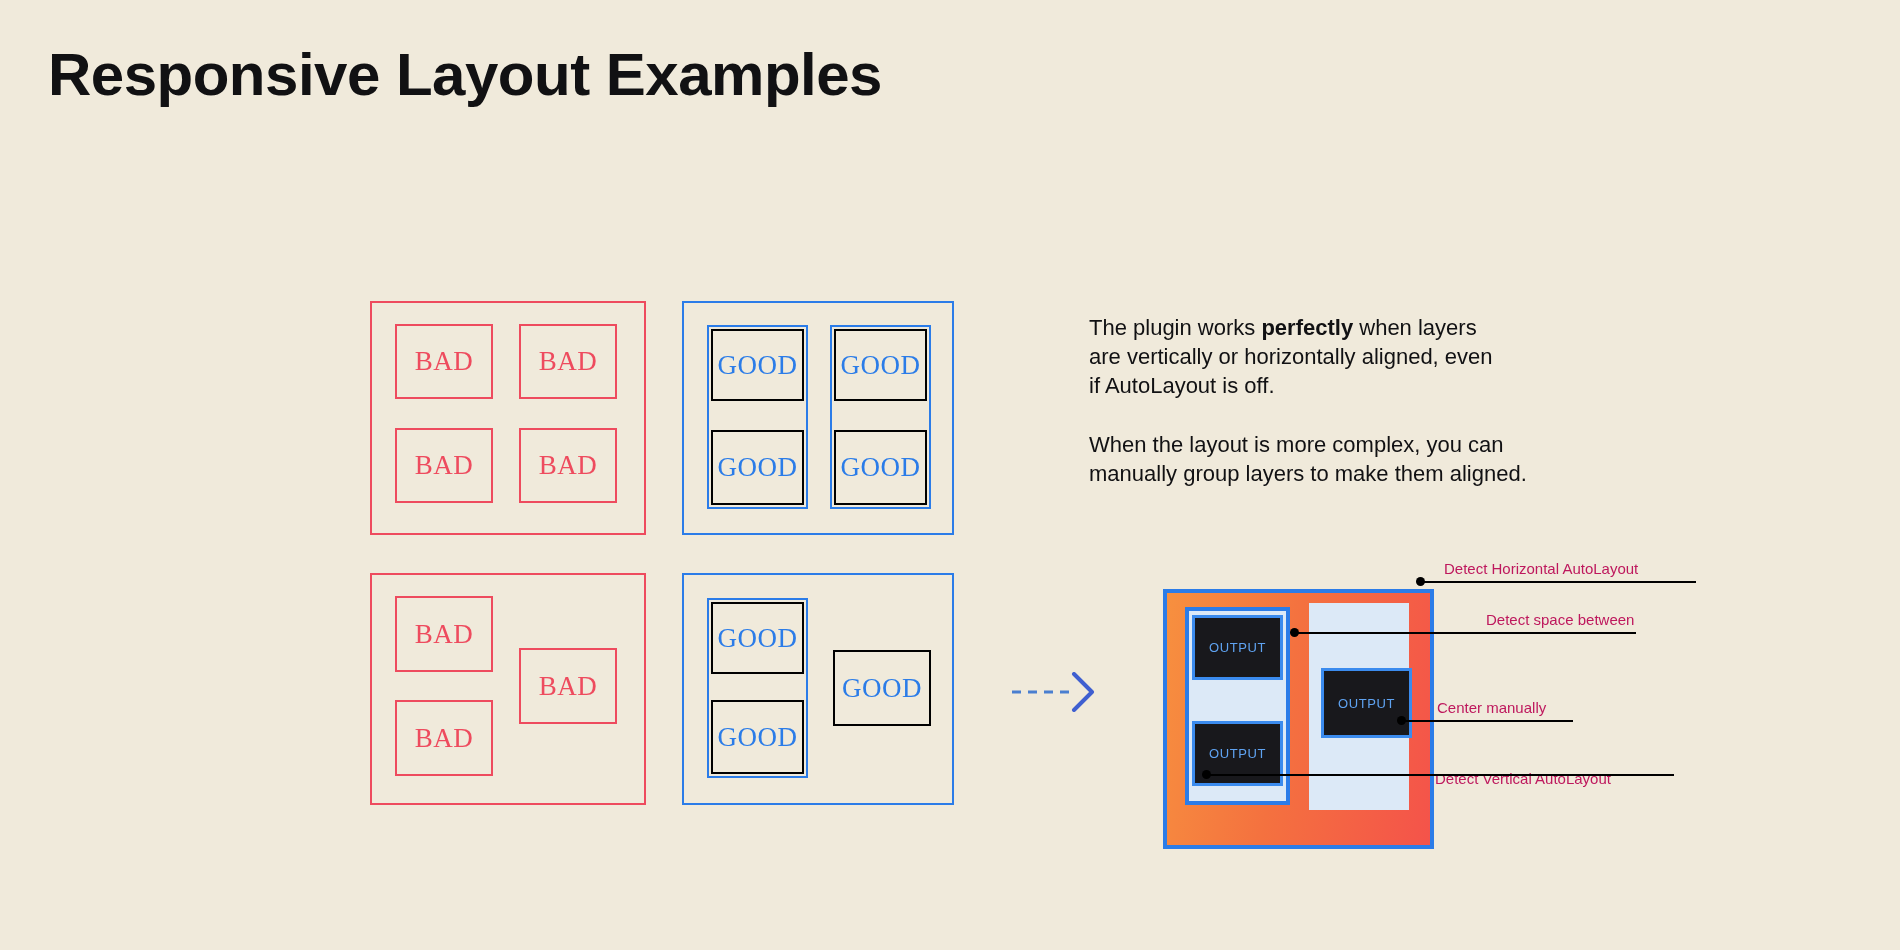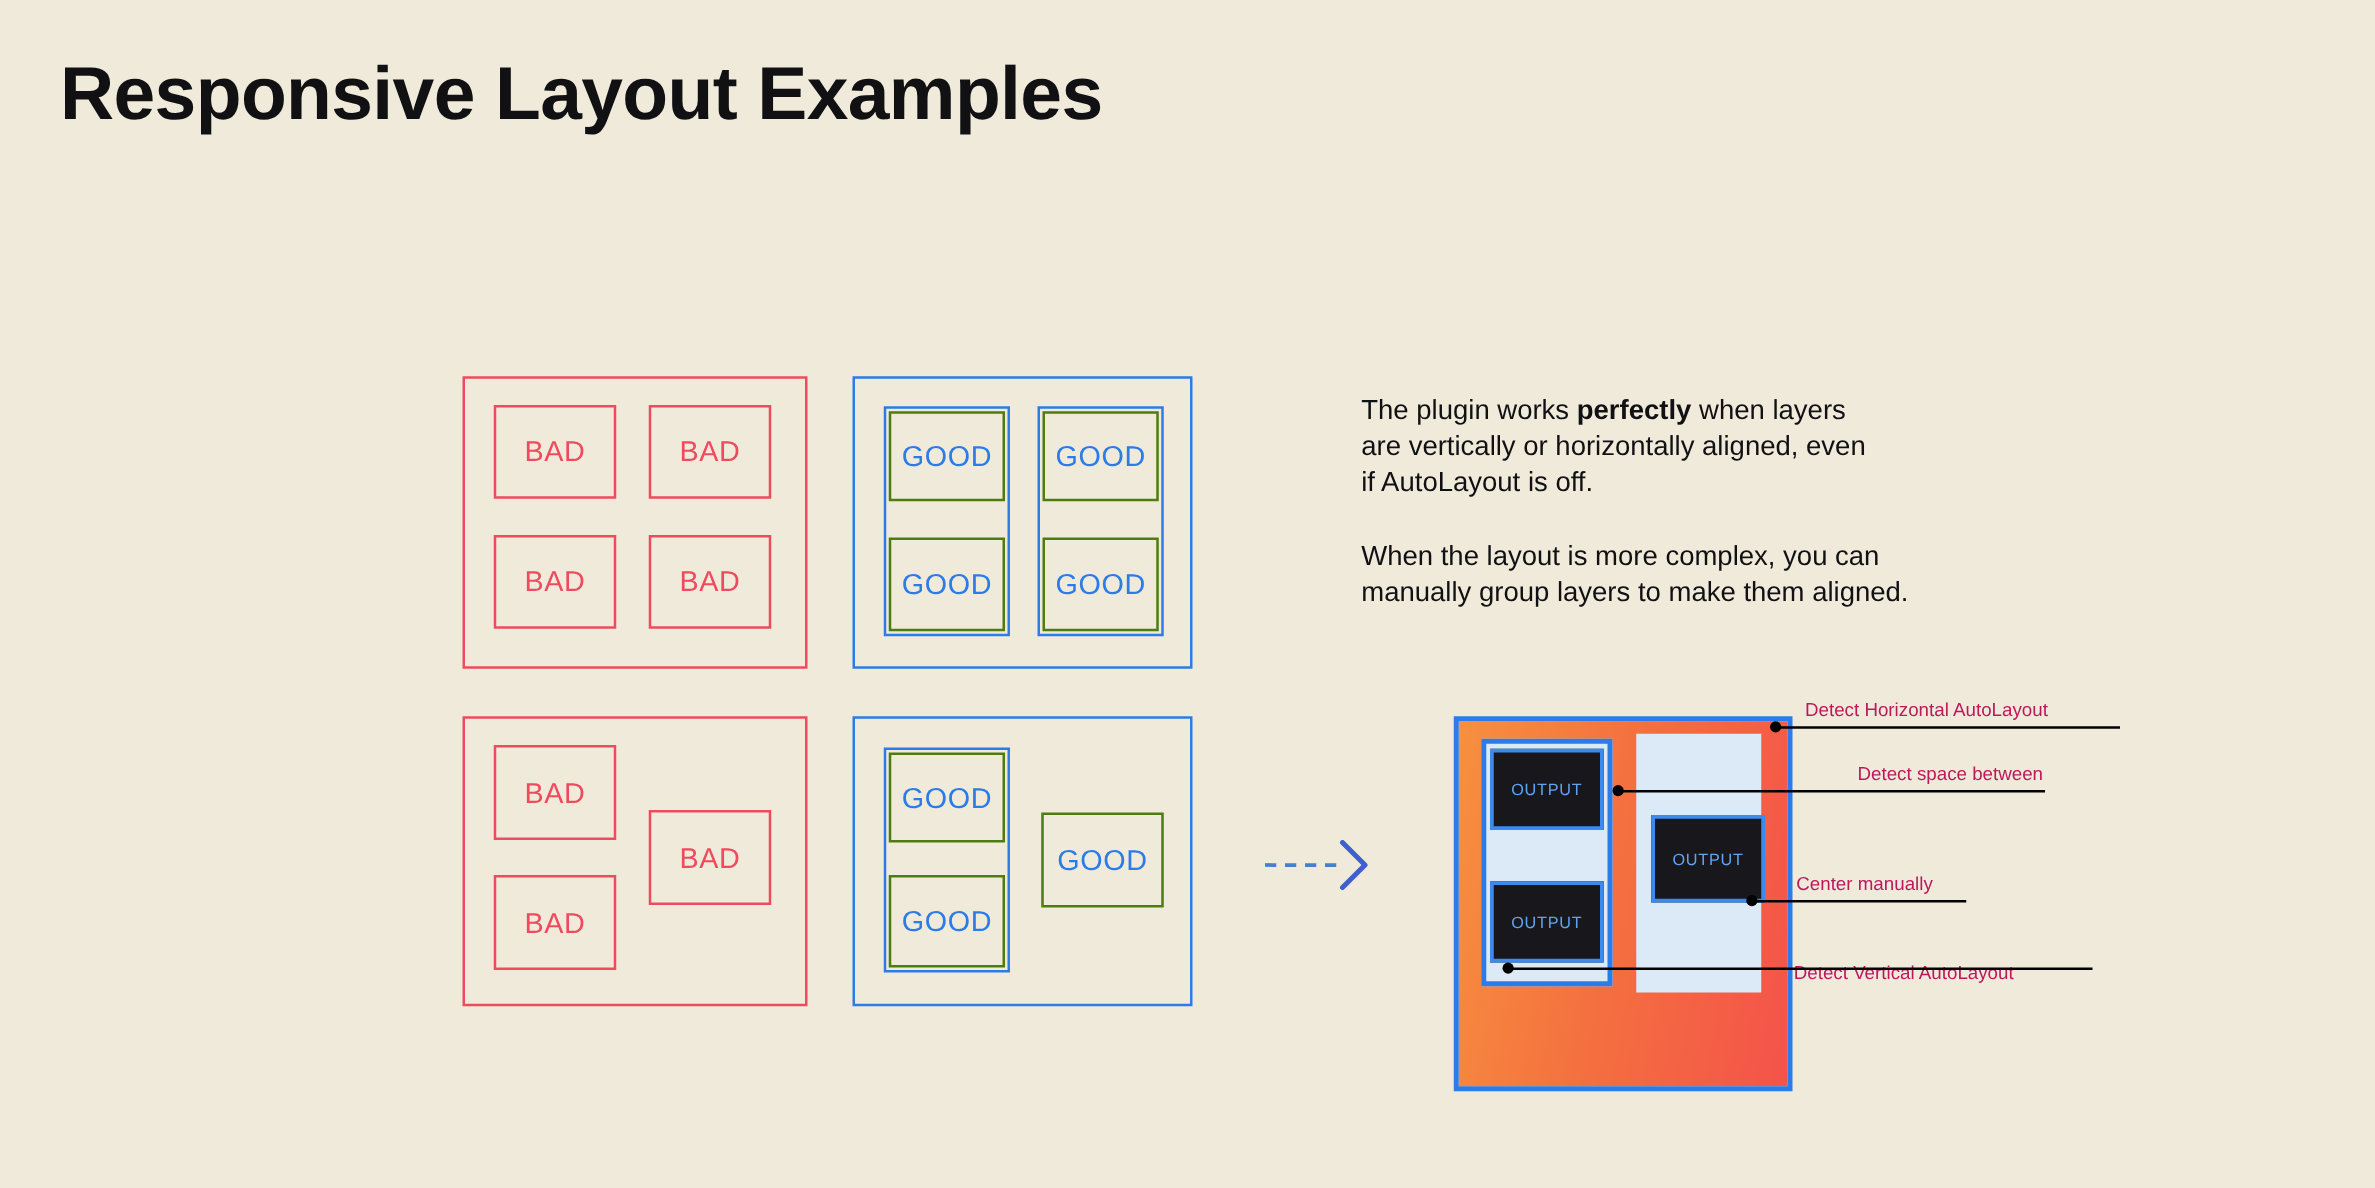--- a/index.html
+++ b/index.html
@@ -22,38 +22,38 @@
   }
 
   
   .frame{position:absolute;box-sizing:border-box;}
   .frame.bad{border:2px solid #EE4B5E;}
   .frame.good{border:2px solid #2B7CE8;}
 
   .cell{position:absolute;box-sizing:border-box;display:flex;
         align-items:center;justify-content:center;}
   .cell.bad{border:2px solid #EE4B5E;color:#EE4B5E;}
-  .cell.good{border:2px solid #4d7c0f;color:#2B7CE8;}
-  .cell span{font-size:23px;letter-spacing:0.5px;}
+  .cell.good{border:2px solid #000000;color:#2B7CE8;}
+  .cell span{font-size:27px;letter-spacing:0.5px;font-family:Liberation Serif, serif;}
 
   
   .group-ring{position:absolute;box-sizing:border-box;border:2px solid #2B7CE8;}
 
   
   .arrow-wrap{position:absolute;left:1012px;top:672px;width:92px;height:40px;}
 
   
   .copy{position:absolute;color:#111113;font-size:22px;line-height:29px;}
   .copy b{font-weight:bold;}
   .copy-1{left:1089px;top:313px;width:420px;}
   .copy-2{left:1089px;top:430px;width:460px;}
 
   
   .detail{
-    position:absolute;left:1163px;top:573px;width:271px;height:300px;
+    position:absolute;left:1163px;top:589px;width:271px;height:260px;
     box-sizing:border-box;
     border:4px solid #2B7CE8;
     background:linear-gradient(100deg,#F7903F 0%,#F4713F 45%,#F4534A 100%);
   }
   .det-col{position:absolute;background:#DCE9F7;box-sizing:border-box;}
   .det-left-ring{position:absolute;box-sizing:border-box;border:4px solid #2B7CE8;background:#DCE9F7;}
   .out-box{position:absolute;box-sizing:border-box;background:#18181C;
            border:3px solid #3B8BEE;display:flex;align-items:center;justify-content:center;}
   .out-box span{color:#5FA3F2;font-size:13px;letter-spacing:0.6px;}
 

